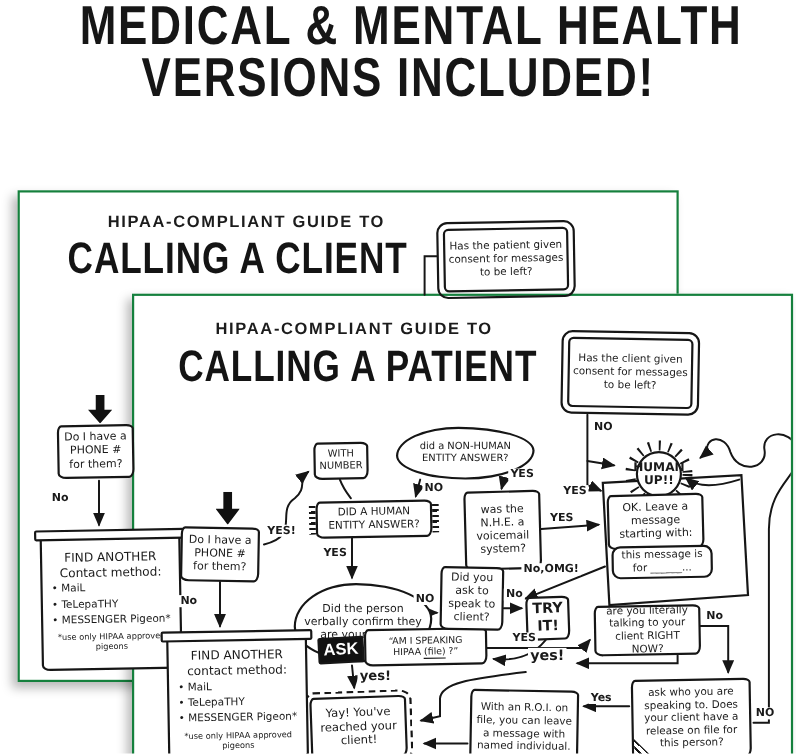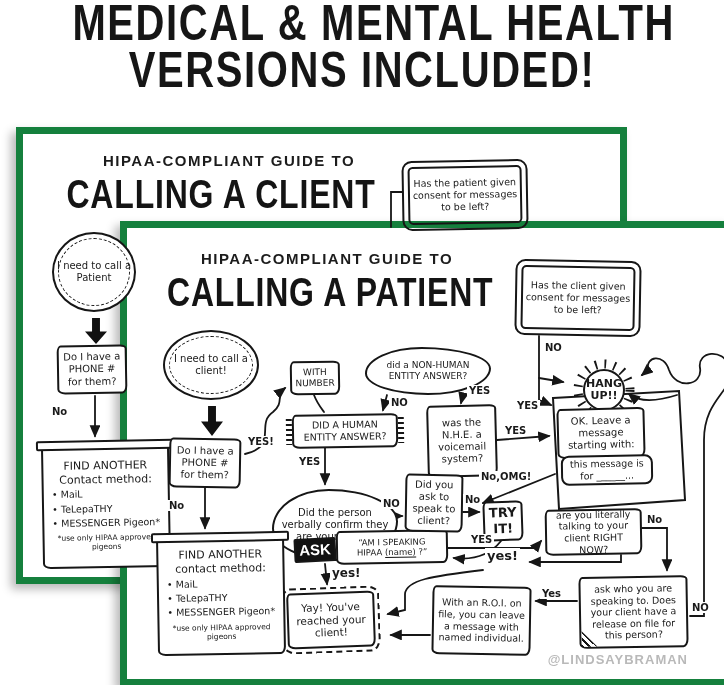--- a/index.html
+++ b/index.html
@@ -1,22 +1,22 @@
 <!DOCTYPE html>
 <html><head>
 <meta charset="utf-8">
 <style>
   html,body{margin:0;padding:0;}
   body{width:724px;height:685px;position:relative;background:#fff;overflow:hidden;
        font-family:"DejaVu Sans",sans-serif;color:#1a1a1a;}
   .pgtitle{position:absolute;width:724px;text-align:center;white-space:nowrap;
        font-family:"Liberation Sans",sans-serif;font-weight:bold;font-size:50px;
        letter-spacing:2px;transform:scaleX(.8);transform-origin:50% 0;color:#161616;}
-  .card{position:absolute;background:#fff;border:7px solid #15803d;overflow:hidden;
-       box-shadow:-5px 5px 9px rgba(0,0,0,.28);}
+  .card{position:absolute;background:#fff;border:2px solid #15803d;overflow:hidden;
+       box-shadow:-5px 5px 9px rgba(0,0,0,.28);margin-top:46px;}
   .guide{position:absolute;text-align:center;white-space:nowrap;
        font-family:"Liberation Sans",sans-serif;font-weight:bold;font-size:15px;
        letter-spacing:1.5px;color:#1c1c1c;}
   .bigtitle{position:absolute;text-align:center;white-space:nowrap;
        font-family:"Liberation Sans",sans-serif;font-weight:bold;font-size:40px;
        letter-spacing:1px;transform:scaleX(.8);transform-origin:50% 0;color:#141414;}
   .node{position:absolute;border:2px solid #161616;background:#fff;box-sizing:border-box;
        display:flex;align-items:center;justify-content:center;flex-direction:column;
        text-align:center;font-size:10px;line-height:1.22;padding:3px;
        border-radius:4px 7px 5px 8px / 7px 4px 8px 5px;}
@@ -73,21 +73,20 @@
     </g>
   </svg>
 
   <div class="guide" style="left:6px;top:18px;width:400px;">HIPAA-COMPLIANT GUIDE TO</div>
   <div class="bigtitle" style="left:-2px;top:38px;width:400px;">CALLING A CLIENT</div>
 
   <div class="frame" style="left:379px;top:26px;width:126px;height:70px;transform:rotate(-1deg);">
     <div class="frame-in">Has the patient given consent for messages to be left?</div>
   </div>
 
-  <div class="node oval" style="left:29px;top:98px;width:84px;height:80px;">I need to call a Patient</div>
   <div class="fatarrow" style="left:62px;top:184px;width:22px;height:26px;"></div>
 
   <div class="node" style="left:34px;top:211px;width:70px;height:49px;transform:rotate(-1deg);">Do I have a PHONE # for them?</div>
   <div class="lbl" style="left:27px;top:272px;">No</div>
 
   <div class="node findbox" style="left:19px;top:308px;width:128px;height:126px;transform:rotate(-1deg);">
     <div class="fb-head">FIND ANOTHER Contact method:</div>
     <div class="bullets">
       <div>MaiL</div>
       <div>TeLepaTHY</div>
@@ -135,41 +134,40 @@
   <div class="bigtitle" style="left:0px;top:42px;width:400px;">CALLING A PATIENT</div>
 
   <div class="frame" style="left:388px;top:32px;width:126px;height:76px;transform:rotate(1deg);">
     <div class="frame-in">Has the client given consent for messages to be left?</div>
   </div>
 
   <svg style="position:absolute;left:441px;top:126px;z-index:3;" width="72" height="72" viewBox="0 0 72 72">
     <circle cx="36" cy="36" r="26" fill="none" stroke="#161616" stroke-width="9" stroke-dasharray="1.8 7.6"></circle>
     <circle cx="36" cy="36" r="20" fill="#fff" stroke="#161616" stroke-width="2"></circle>
   </svg>
-  <div class="hang" style="left:453px;top:150px;width:48px;">HANG UP!!</div>
-
-  <div class="node oval" style="left:36px;top:102px;width:96px;height:70px;">I need to call a client!</div>
+  <div class="hang" style="left:453px;top:150px;width:48px;">HUMAN UP!!</div>
+
   <div class="fatarrow" style="left:74px;top:178px;width:22px;height:30px;"></div>
 
   <div class="node" style="left:42px;top:210px;width:72px;height:50px;transform:rotate(1deg);">Do I have a PHONE # for them?</div>
 
   <div class="node" style="left:163px;top:133px;width:50px;height:34px;font-size:9px;transform:rotate(-1deg);">WITH NUMBER</div>
 
   <div class="node cloud" style="left:238px;top:119px;width:126px;height:48px;font-size:9px;">did a NON-HUMAN ENTITY ANSWER?</div>
 
   <div class="node hatch" style="left:165px;top:186px;width:106px;height:34px;font-size:9.5px;transform:rotate(-1deg);">DID A HUMAN ENTITY ANSWER?</div>
 
   <div class="node" style="left:300px;top:177px;width:70px;height:72px;transform:rotate(-1.5deg);">was the N.H.E. a voicemail system?</div>
 
   <div class="node cloud" style="left:145px;top:261px;width:126px;height:72px;">Did the person verbally confirm they are your client?</div>
 
   <div class="node askbox" style="left:167px;top:310px;width:42px;height:24px;transform:rotate(-3deg);">ASK</div>
   <div class="node" style="left:209px;top:302px;width:112px;height:34px;font-size:8.5px;transform:rotate(-1deg);">
     <div>“AM I SPEAKING</div>
-    <div><span>HIPAA </span><span class="uline">(name)</span><span> ?”</span></div>
+    <div><span>HIPAA </span><span class="uline">(file)</span><span> ?”</span></div>
   </div>
 
   <div class="node" style="left:278px;top:246px;width:58px;height:58px;transform:rotate(1deg);">Did you ask to speak to client?</div>
 
   <div class="node" style="left:356px;top:273px;width:40px;height:40px;font-size:13px;font-weight:bold;transform:rotate(-2deg);">TRY IT!</div>
 
   <div class="node" style="left:418px;top:281px;width:97px;height:46px;font-size:9.5px;transform:rotate(-1deg);">are you literally talking to your client RIGHT NOW?</div>
 
   <div class="node" style="left:430px;top:180px;width:88px;height:50px;font-size:10px;transform:rotate(-1.5deg);">OK. Leave a message starting with:</div>
   <div class="node" style="left:434px;top:227px;width:92px;height:30px;font-size:9.5px;border-radius:8px;transform:rotate(-1deg);">this message is for ______...</div>

